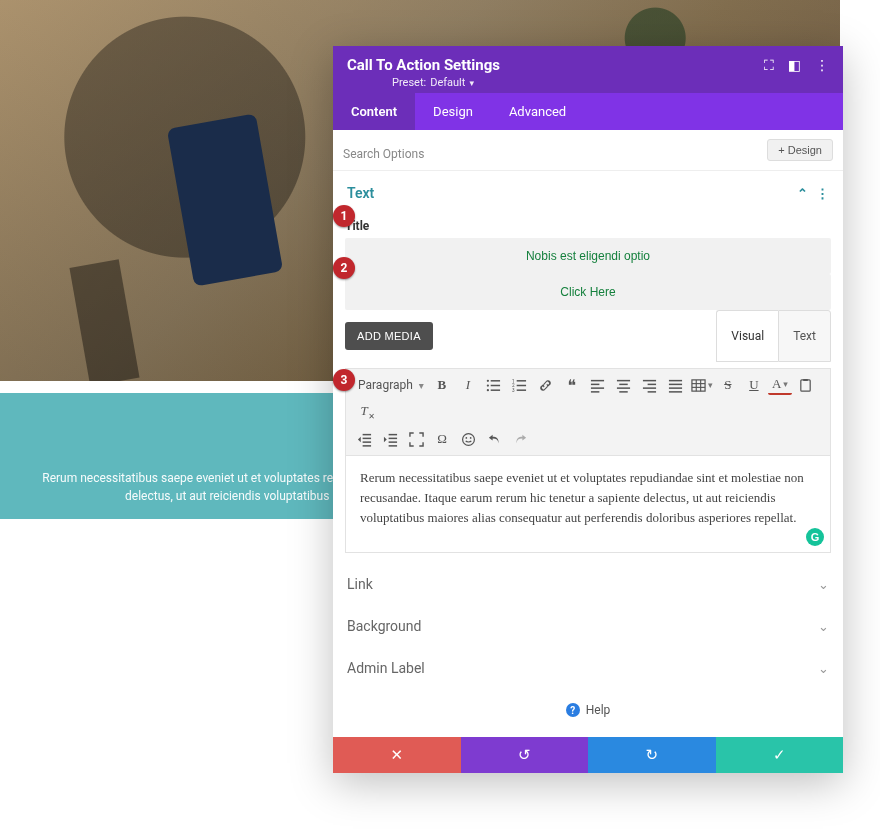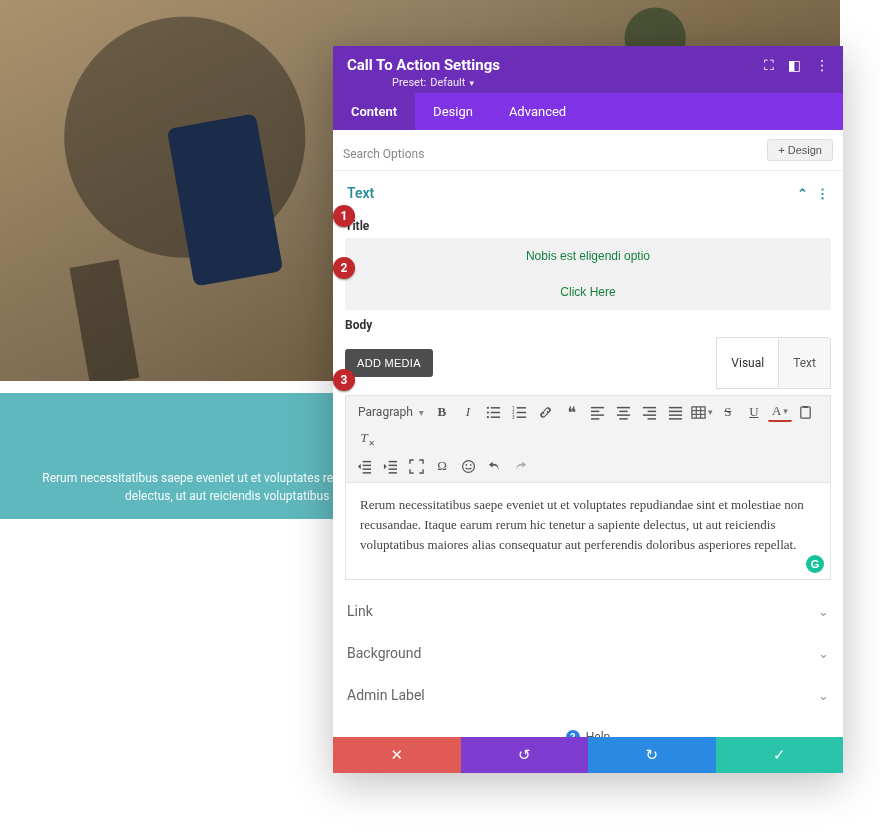--- a/index.html
+++ b/index.html
@@ -154,21 +154,20 @@
             <span class="chev">⌃</span>
             <span>⋮</span>
           </span>
         </div>
 
         <div class="field-label">Title</div>
         <input class="text-input" value="Nobis est eligendi optio" style="">
 
         <input class="text-input" value="Click Here" style="">
 
-        <div class="field-label">Body</div>
         <div class="body-row">
           <button class="addmedia">ADD MEDIA</button>
           <div class="editor-tabs">
             <div class="editor-tab active">Visual</div>
             <div class="editor-tab">Text</div>
           </div>
         </div>
 
         <div class="toolbar">
           <span class="paragraph-sel">Paragraph</span>

